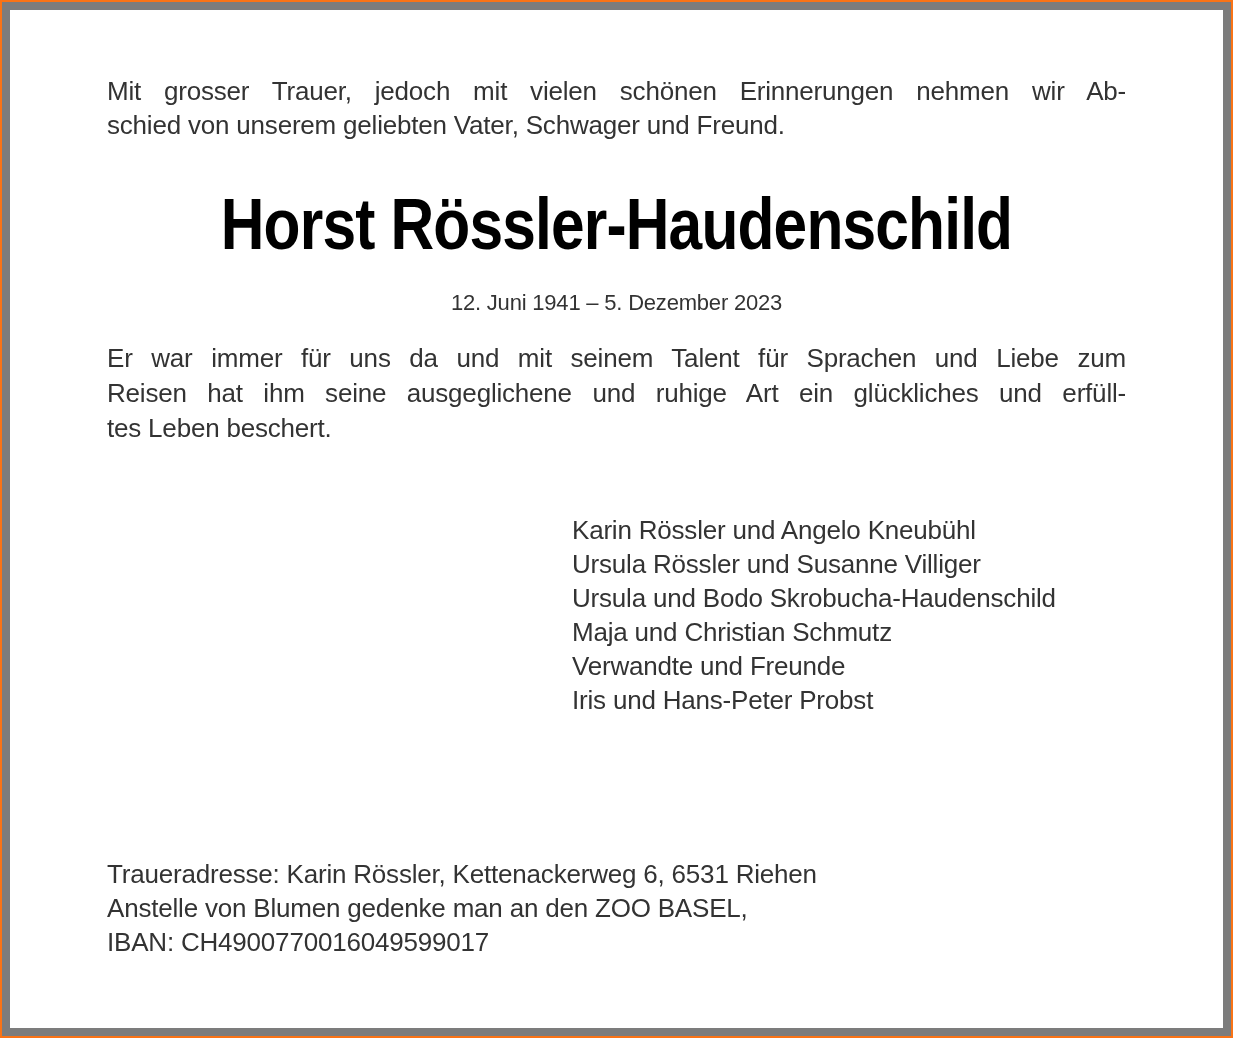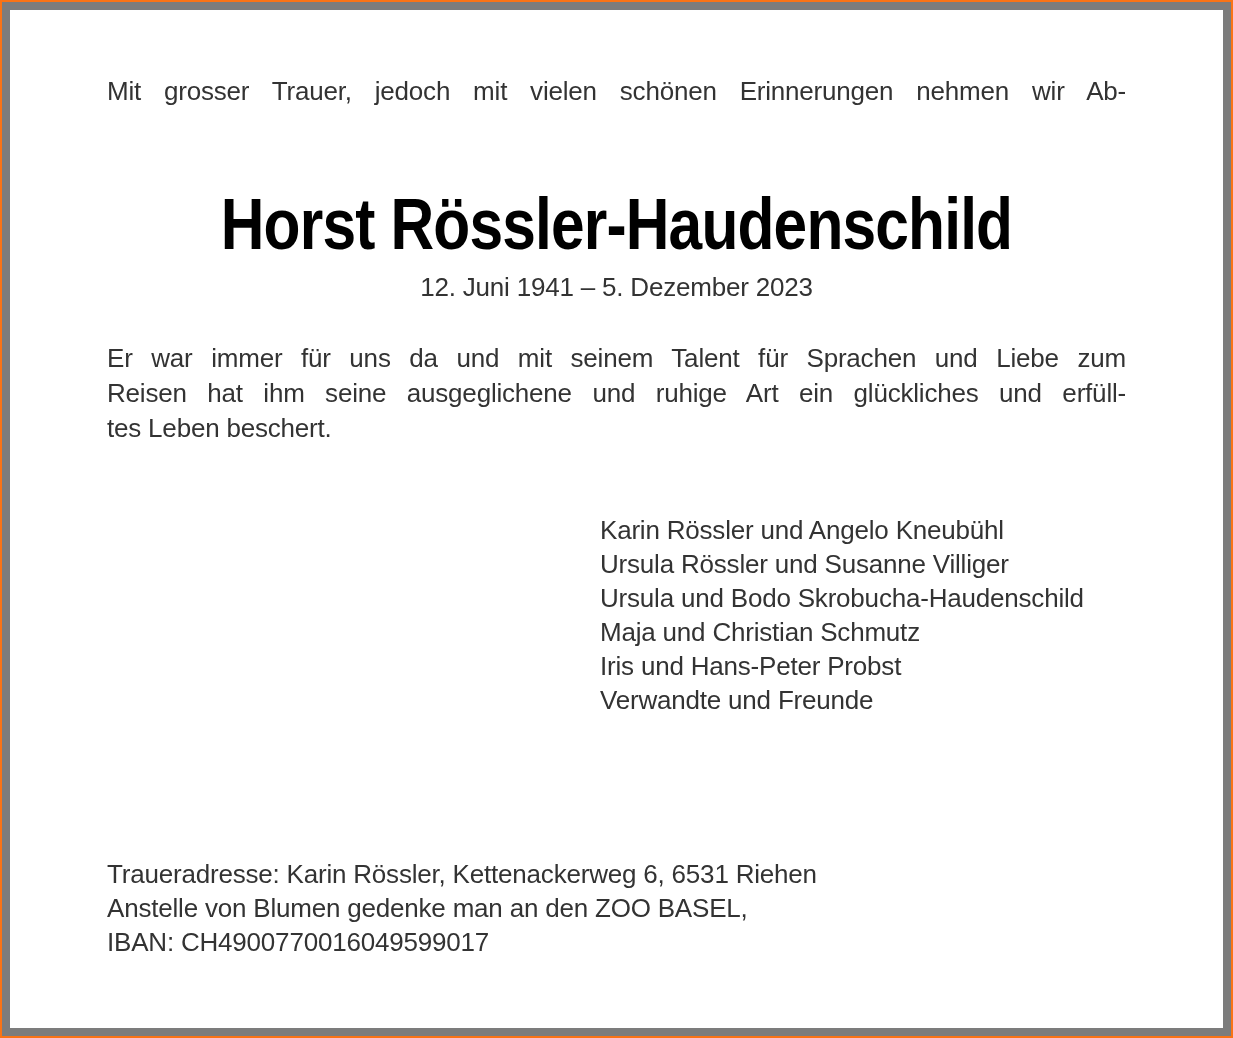--- a/index.html
+++ b/index.html
@@ -47,60 +47,61 @@
     font-size: 72px;
     line-height: 76px;
     font-weight: 700;
     color: #000000;
     letter-spacing: -1px;
     transform: scaleX(0.84);
     transform-origin: 50% 50%;
     white-space: nowrap;
   }
   .life-dates {
-    margin-top: 8px;
-    font-size: 26px;
+    margin-top: 24px;
+    font-size: 22px;
     line-height: 34px;
     color: #333333;
     letter-spacing: -0.2px;
   }
   .eulogy  { top: 331px; line-height: 35px; }
-  .mourners { top: 503px; left: 562px; right: 97px; margin-left: 28px; }
+  .mourners { top: 503px; left: 562px; right: 97px; }
   .service { top: 754px; }
   .contact { top: 847px; }
 </style>
 </head>
 <body>
 
 <div class="frame">
   <div class="frame-gray">
     <div class="page">
 
       <div class="block intro">
         <div class="jl">Mit grosser Trauer, jedoch mit vielen schönen Erinnerungen nehmen wir Ab-</div>
+        <div>schied von unserem geliebten Vater, Schwager und Freund.</div>
       </div>
 
       <div class="block title-block">
         <div class="deceased-name">Horst Rössler-Haudenschild</div>
         <div class="life-dates">12. Juni 1941 – 5. Dezember 2023</div>
       </div>
 
       <div class="block eulogy">
         <div class="jl">Er war immer für uns da und mit seinem Talent für Sprachen und Liebe zum</div>
         <div class="jl">Reisen hat ihm seine ausgeglichene und ruhige Art ein glückliches und erfüll-</div>
         <div>tes Leben beschert.</div>
       </div>
 
       <div class="block mourners">
         <div>Karin Rössler und Angelo Kneubühl</div>
         <div>Ursula Rössler und Susanne Villiger</div>
         <div>Ursula und Bodo Skrobucha-Haudenschild</div>
         <div>Maja und Christian Schmutz</div>
+        <div>Verwandte und Freunde</div>
         <div>Iris und Hans-Peter Probst</div>
-        <div>Verwandte und Freunde</div>
       </div>
 
 
       <div class="block contact">
         <div>Traueradresse: Karin Rössler, Kettenackerweg 6, 6531 Riehen</div>
         <div>Anstelle von Blumen gedenke man an den ZOO BASEL,</div>
         <div>IBAN: CH4900770016049599017</div>
       </div>
 
     </div>

